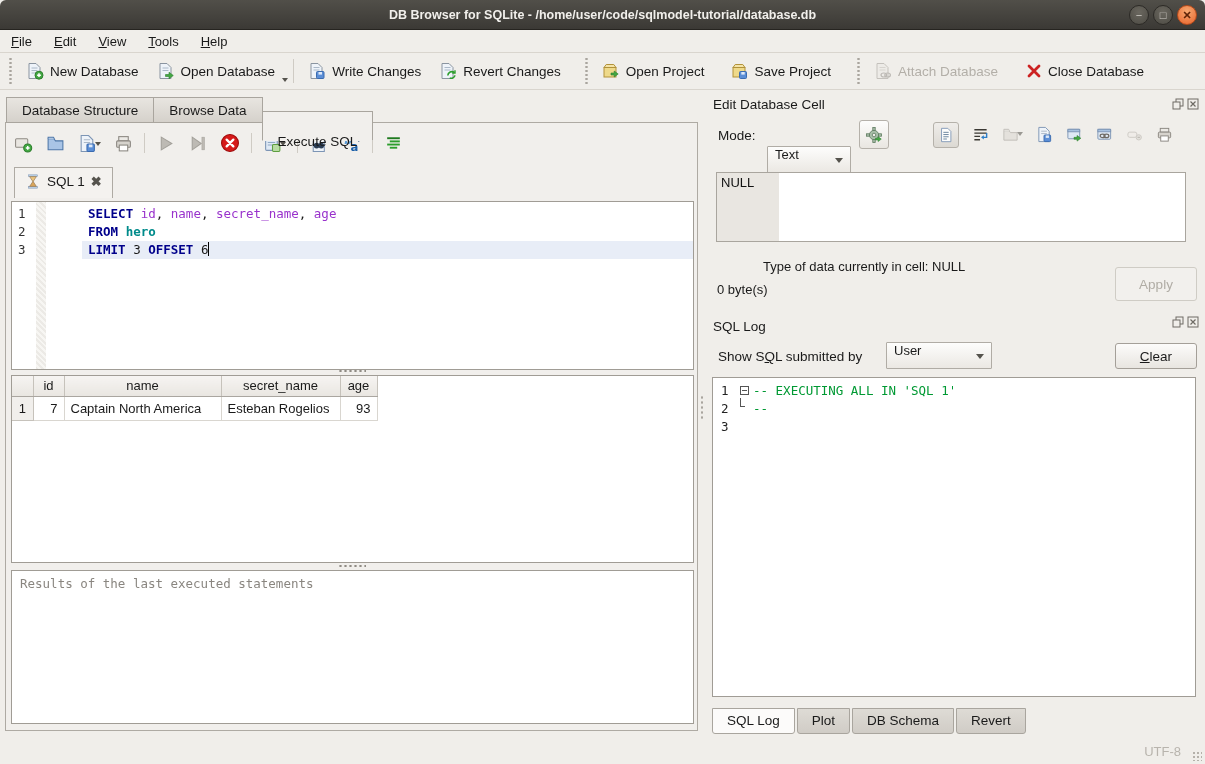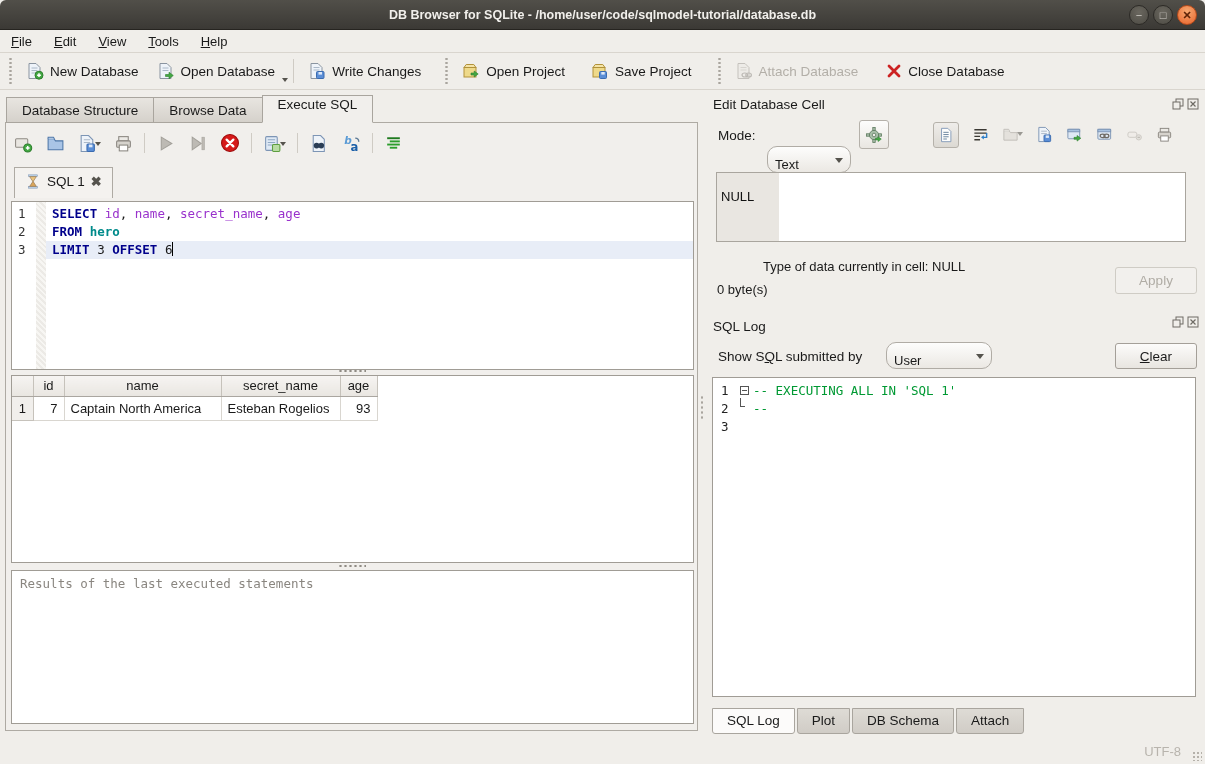--- a/index.html
+++ b/index.html
@@ -39,41 +39,41 @@
     background-size:5px 4px; background-position:center; }
   .dcaret { width:0; height:0; border:3.5px solid transparent; border-top:4.5px solid #55534d;
     display:inline-block; align-self:flex-end; margin:0 0 4px -2px; }
   svg.icn { display:block; }
 
   
   #maintabs { left:6px; top:95px; display:flex; z-index:3; }
   .mtab { font-size:13.5px; padding:5px 15px 6px; border:1px solid #a9a59e;
     background:linear-gradient(#e8e5e0,#d5d1cb); margin-right:-1px; margin-top:2px; height:26px; }
   .mtab.active { background:#f1efec; border-bottom:1px solid #f1efec; height:28px;
-    margin-top:0; padding-top:1px; }
+    margin-top:16px; padding-top:22px; }
 
   
   #leftframe { left:5px; top:122px; width:693px; height:609px;
     border:1px solid #aeaaa3; background:#f1efec; }
   #sqlbar { position:absolute; left:8px; top:6px; height:28px; display:flex;
     align-items:center; gap:13px; }
   .ssep { width:1px; height:20px; background:#cfcbc4; margin:0 -2px; }
 
   #sqltabrow { position:absolute; left:8px; top:44px; }
   #sqltab { display:flex; align-items:center; gap:6px; border:1px solid #aeaaa3;
     border-bottom:none; background:#f4f2ef; padding:5px 10px 8px; font-size:13.5px; }
   #sqltab .closex { color:#55534d; font-size:13px; font-weight:bold; }
 
   #editor { position:absolute; left:5px; top:78px; width:683px; height:169px;
     background:#fff; border:1px solid #a09c95; display:flex; }
   #sql-gutter { width:24px; padding:3px 0 0 6px; font-family:"DejaVu Sans Mono",monospace;
     font-size:12.5px; line-height:18px; color:#333; }
   .foldmargin { width:10px; background:repeating-linear-gradient(45deg,#eceae6 0 2px,#f7f6f3 2px 4px); }
   #sql-code { flex:1; padding-top:3px; font-family:"DejaVu Sans Mono",monospace;
-    font-size:12.5px; line-height:18px; }
+    font-size:12.5px; line-height:18px;margin-left:36px; }
   .code-line { height:18px; white-space:pre; padding-left:6px; }
   .code-line.current { background:#e8edf7; }
   .tok-kw { color:#00008b; font-weight:bold; }
   .tok-ident { color:#9932cc; }
   .tok-tbl { color:#008b8b; font-weight:bold; }
   .tok-num { color:#1a1a1a; }
   .tok-plain { color:#1a1a1a; }
   .caret { display:inline-block; width:1px; height:14px; background:#000; vertical-align:-2px; }
 
   .hdots { position:absolute; left:50%; transform:translateX(-50%); width:28px; height:4px;
@@ -93,47 +93,47 @@
 
   #msgbox { position:absolute; left:5px; top:447px; width:683px; height:154px;
     background:#fff; border:1px solid #a09c95; padding:5px 8px;
     font-family:"DejaVu Sans Mono",monospace; font-size:12.5px; color:#8a8680; }
 
   
   #rightdock { left:705px; top:90px; width:500px; height:647px; }
   .dock-title { font-size:13.5px; padding:7px 8px 3px; }
   .dock-icons { position:absolute; right:6px; display:flex; gap:3px; }
 
-  .combo { border:1px solid #b0aca5; border-radius:10px;
-    background:linear-gradient(#fdfdfc,#ebe8e3); display:flex; align-items:flex-end;
+  .combo { border:1px solid #b0aca5; border-radius:1px;
+    background:linear-gradient(#fdfdfc,#ebe8e3); display:flex; align-items:flex-start;
     font-size:13px; padding:0 7px; position:relative; }
   .combo .carr { position:absolute; right:7px; width:0; height:0;
     border:4px solid transparent; border-top:5px solid #55534d; top:11px; }
 
   .pushbtn { border:1px solid #a49f98; border-radius:3px; font-size:13.5px;
     background:linear-gradient(#fcfbfa,#e8e5e0); display:flex; align-items:center;
     justify-content:center; }
   .pushbtn.disabled { border:1px solid #cfccc5; background:#f2f0ed; color:#b0aca5; }
 
   #gearbtn { position:absolute; left:154px; top:30px; width:30px; height:29px;
     border:1px solid #b5b1aa; border-radius:3px;
     background:linear-gradient(#fdfdfc,#e9e6e1); display:flex; align-items:center; justify-content:center; }
   #cellicons { position:absolute; left:228px; top:30px; height:29px; display:flex;
     gap:13px; align-items:center; }
   .framed { border:1px solid #b5b1aa; border-radius:3px;
     background:linear-gradient(#efedea,#dcd9d3); padding:4px; }
 
   #celleditor { position:absolute; left:11px; top:82px; width:470px; height:70px;
     border:1px solid #a9a59e; background:#fff; display:flex; }
   #cell-gutter { width:62px; background:#e9e6e1; }
-  #cellvalue { position:absolute; left:4px; top:2px; font-size:13px; color:#111;margin-top:14px; }
+  #cellvalue { position:absolute; left:4px; top:2px; font-size:13px; color:#111; }
 
   #typeinfo { position:absolute; left:12px; top:169px; font-size:13px;margin-left:46px; }
   #byteinfo { position:absolute; left:12px; top:192px; font-size:13px; }
-  #applybtn { position:absolute; left:410px; top:177px; width:82px; height:27px; }
+  #applybtn { position:absolute; left:410px; top:177px; width:82px; height:34px; }
 
   #filterlabel { position:absolute; left:13px; top:259px; font-size:13.5px; }
   #filtercombo { position:absolute; left:181px; top:252px; width:106px; height:27px; }
   #clearbtn  { position:absolute; left:410px; top:253px; width:82px; height:26px; }
 
   #logbox { position:absolute; left:7px; top:287px; width:484px; height:320px;
     background:#fff; border:1px solid #a09c95; padding-top:4px;
     font-family:"DejaVu Sans Mono",monospace; font-size:12.5px; line-height:18px; }
   .log-line { display:flex; height:18px; }
   .log-num { width:22px; padding-left:8px; color:#222; }
@@ -208,20 +208,30 @@
   <div class="tbtn">
     <svg class="icn" width="18" height="18" viewBox="0 0 18 18">
       <path d="M3 1.5h7l4 4v11H3z" fill="#eef3f9" stroke="#8a94a0"></path>
         <path d="M5.5 5.5h6M5.5 8h6" stroke="#aab8c8"></path>
       <rect x="8.5" y="9.5" width="7.5" height="7" rx="1" fill="#5b8ed6" stroke="#3a6bb0"></rect>
         <rect x="10.5" y="10" width="3.5" height="2.6" fill="#dce8f8"></rect>
     </svg>
     <span>Write Changes</span>
   </div>
 
+  <div class="tbtn">
+    <svg class="icn" width="18" height="18" viewBox="0 0 18 18">
+      <path d="M3 1.5h7l4 4v11H3z" fill="#eef3f9" stroke="#8a94a0"></path>
+        <path d="M5.5 5.5h6M5.5 8h6" stroke="#aab8c8"></path>
+      <path d="M8.8 13.6a4 4 0 0 1 6.6-3" fill="none" stroke="#2c9e2c" stroke-width="1.6"></path>
+      <path d="M16 8.2v2.8h-2.8" fill="none" stroke="#2c9e2c" stroke-width="1.4"></path>
+      <path d="M16 13.4a4 4 0 0 1-5.3 2.6" fill="none" stroke="#2c9e2c" stroke-width="1.6"></path>
+    </svg>
+    <span>Revert Changes</span>
+  </div>
 
   <div class="thandle" style="margin-left:14px"></div>
 
   <div class="tbtn">
     <svg class="icn" width="18" height="18" viewBox="0 0 18 18">
       <rect x="2" y="5.5" width="12" height="9.5" fill="#eed98a" stroke="#b2923a"></rect>
       <path d="M2 5.5l2.2-3h7.6l2.2 3z" fill="#f4e4a8" stroke="#b2923a"></path>
       <path d="M9 11h3.2v-2l4 3-4 3v-2H9z" fill="#43a843" stroke="#2c7e2c" stroke-width="0.6"></path>
     </svg>
     <span>Open Project</span>
@@ -519,20 +529,20 @@
         <span class="log-num">3</span>
         <span class="log-fold"></span>
         <span class="log-text"></span>
       </div>
     </div>
 
   <div id="bottomtabs">
     <div class="btab active">SQL Log</div>
     <div class="btab">Plot</div>
     <div class="btab">DB Schema</div>
-    <div class="btab">Attach</div>
+    <div class="btab">Revert</div>
   </div>
 </div>
 
 <div class="abs" id="statusbar">
   <span id="encoding">UTF-8</span>
   <div id="grip"></div>
 </div>
 
 </body></html>

